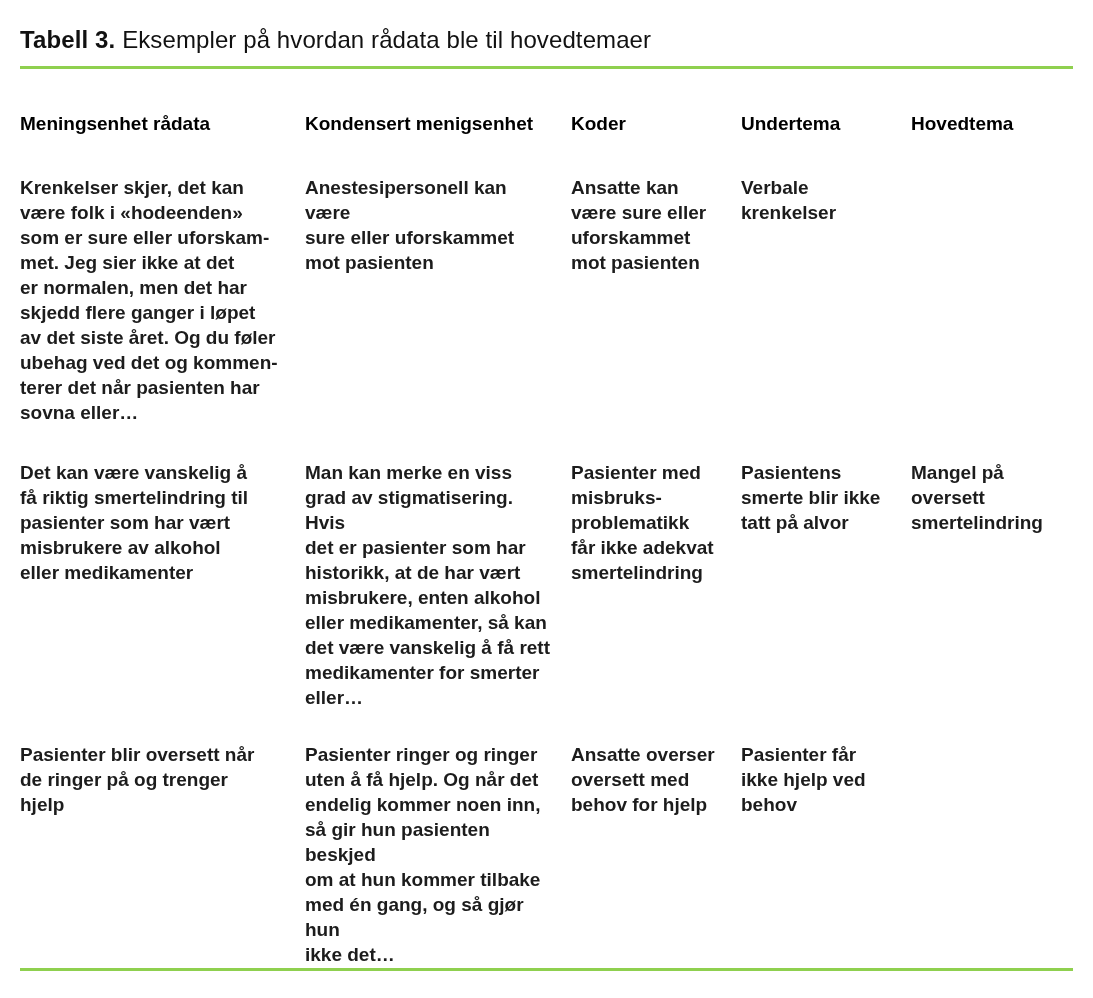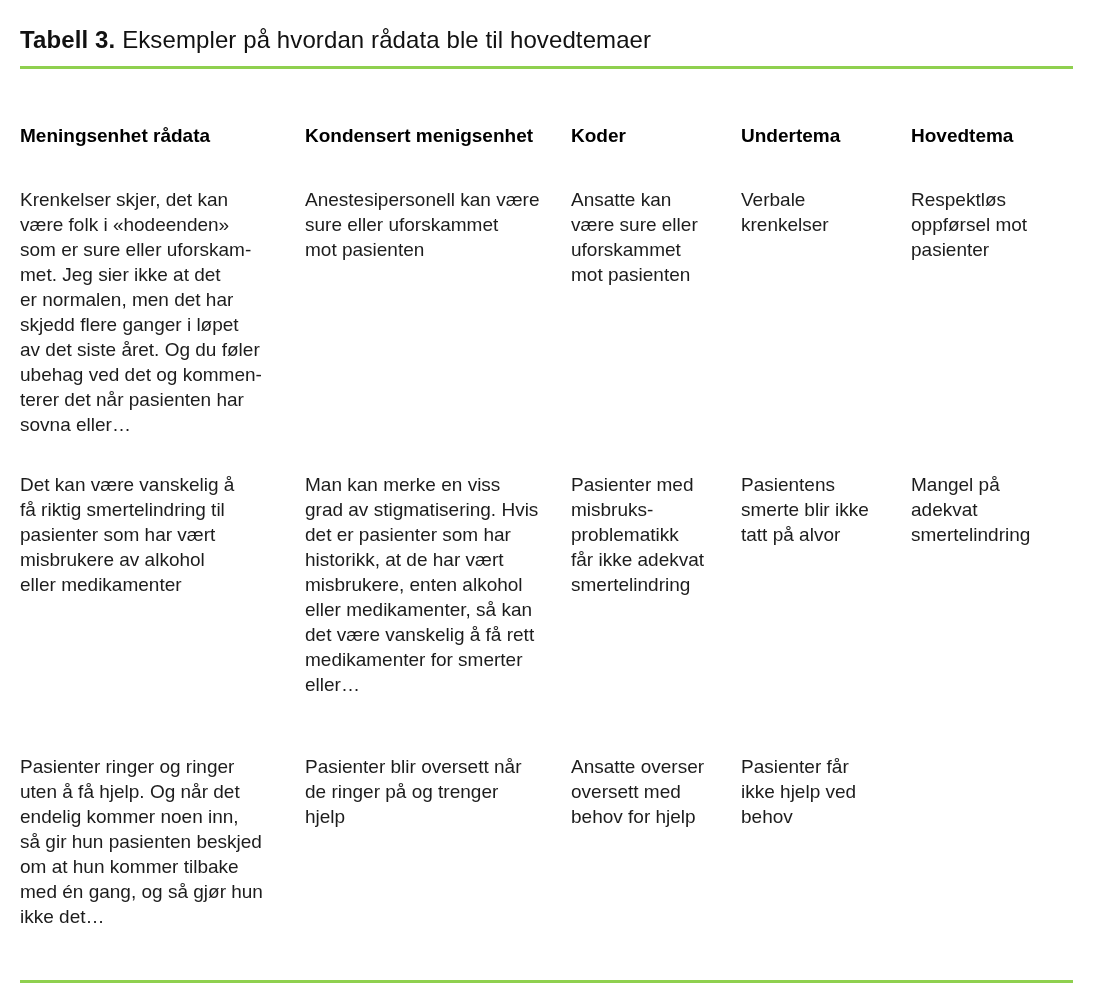--- a/index.html
+++ b/index.html
@@ -49,28 +49,28 @@
   }
   .header-row {
     margin-top: 44px;
   }
   .th {
     font-size: 19px;
     line-height: 22px;
     font-weight: 700;
     color: #000000;
     padding-right: 16px;
-    margin-top: 12px;
   }
   .body-row .td {
     font-size: 19px;
     line-height: 25px;
     color: #1c1c1c;
     white-space: pre-line;
     padding-right: 16px;
+    font-weight: bold;
   }
   .row-1 { margin-top: 40px; height: 285px; }
   .row-2 { height: 282px; }
   .row-3 { height: 226px; }
 </style>
 </head>
 <body>
 
 <div class="page">
 
@@ -101,23 +101,20 @@
 sovna eller…</div>
     <div class="td">Anestesipersonell kan være
 sure eller uforskammet
 mot pasienten</div>
     <div class="td">Ansatte kan
 være sure eller
 uforskammet
 mot pasienten</div>
     <div class="td">Verbale
 krenkelser</div>
-    <div class="td">Respektløs
-oppførsel mot
-pasienter</div>
   </div>
 
   <div class="grid body-row row-2">
     <div class="td">Det kan være vanskelig å
 få riktig smertelindring til
 pasienter som har vært
 misbrukere av alkohol
 eller medikamenter</div>
     <div class="td">Man kan merke en viss
 grad av stigmatisering. Hvis
@@ -130,35 +127,35 @@
 eller…</div>
     <div class="td">Pasienter med
 misbruks-
 problematikk
 får ikke adekvat
 smertelindring</div>
     <div class="td">Pasientens
 smerte blir ikke
 tatt på alvor</div>
     <div class="td">Mangel på
-adekvat
+oversett
 smertelindring</div>
   </div>
 
   <div class="grid body-row row-3">
+    <div class="td">Pasienter blir oversett når
+de ringer på og trenger
+hjelp</div>
     <div class="td">Pasienter ringer og ringer
 uten å få hjelp. Og når det
 endelig kommer noen inn,
 så gir hun pasienten beskjed
 om at hun kommer tilbake
 med én gang, og så gjør hun
 ikke det…</div>
-    <div class="td">Pasienter blir oversett når
-de ringer på og trenger
-hjelp</div>
     <div class="td">Ansatte overser
 oversett med
 behov for hjelp</div>
     <div class="td">Pasienter får
 ikke hjelp ved
 behov</div>
   </div>
 
   <div class="rule rule-bottom" style="background: rgb(143, 208, 79);"></div>
 

